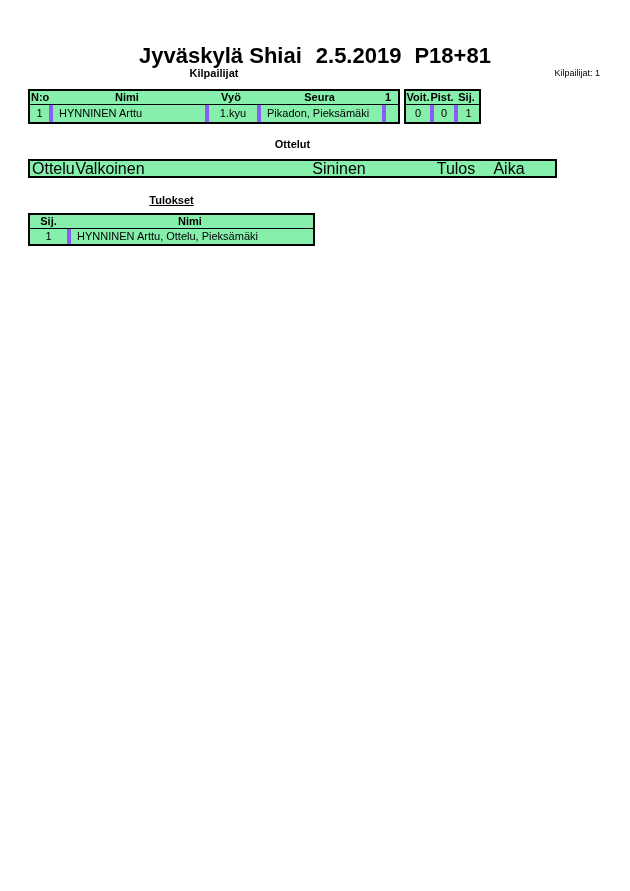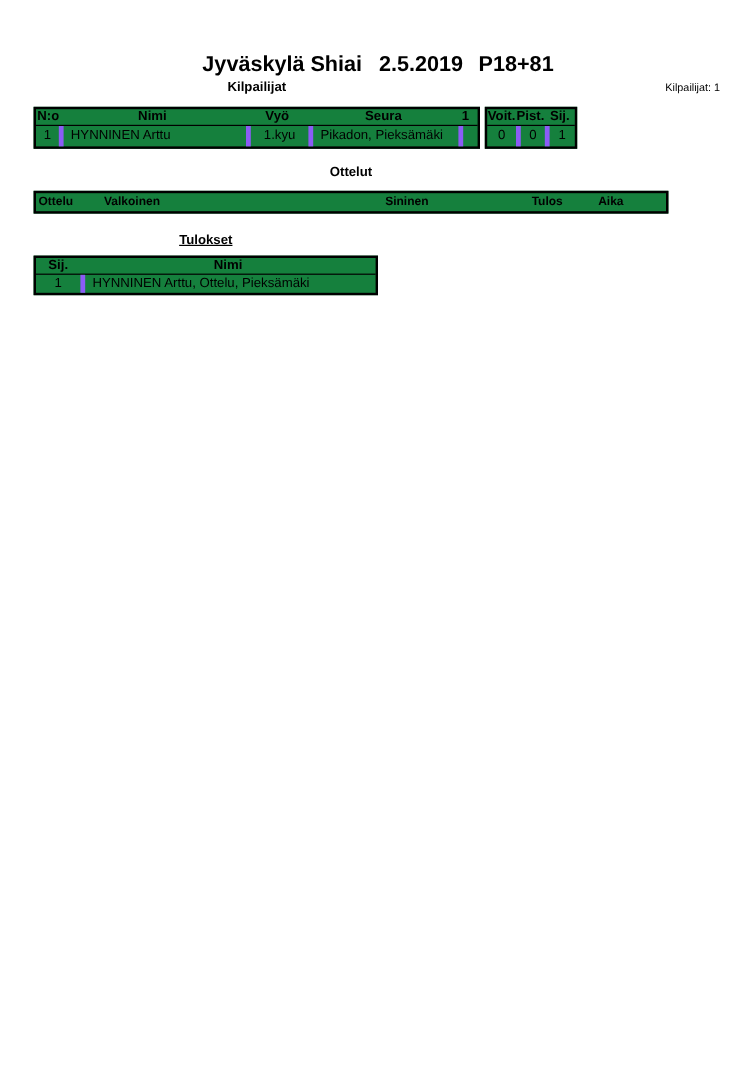--- a/index.html
+++ b/index.html
@@ -18,21 +18,21 @@
   .abs { position: absolute; }
 
   
   .title-row {
     top: 43px;
     left: 0;
     width: 630px;
     display: flex;
     justify-content: center;
     align-items: baseline;
-    font-size: 18px;
+    font-size: 22px;
     font-weight: bold;
     white-space: nowrap;
   }
   .title-date { margin-left: 14px; }
   .title-cat  { margin-left: 13px; }
 
   
   .section-title {
     font-size: 11px;
     font-weight: bold;
@@ -42,21 +42,21 @@
     top: 68px;
     right: 30px;
     font-size: 9px;
     text-align: right;
   }
 
   
   .tbox {
     border: 2px solid #000000;
     box-sizing: border-box;
-    background: #15803d;
+    background: #86efac;
     text-align: right;
   }
   .trow {
     display: grid;
     align-items: center;
   }
   .hrow {
     font-weight: bold;
     font-size: 11px;
     height: 13px;
@@ -101,22 +101,22 @@
     left: 28px;
     width: 529px;
     height: 19px;
     position: absolute;
   }
   .matches-table .hdr {
     position: absolute;
     top: 0;
     height: 15px;
     line-height: 15px;
-    font-size: 10px;
-    font-weight: bold;
+    font-size: 16px;
+    font-weight: normal;
     white-space: nowrap;
   }
   .hdr-centered { transform: translateX(-50%); }
 
   
   .results-table {
     top: 213px;
     left: 28px;
     width: 287px;
   }

